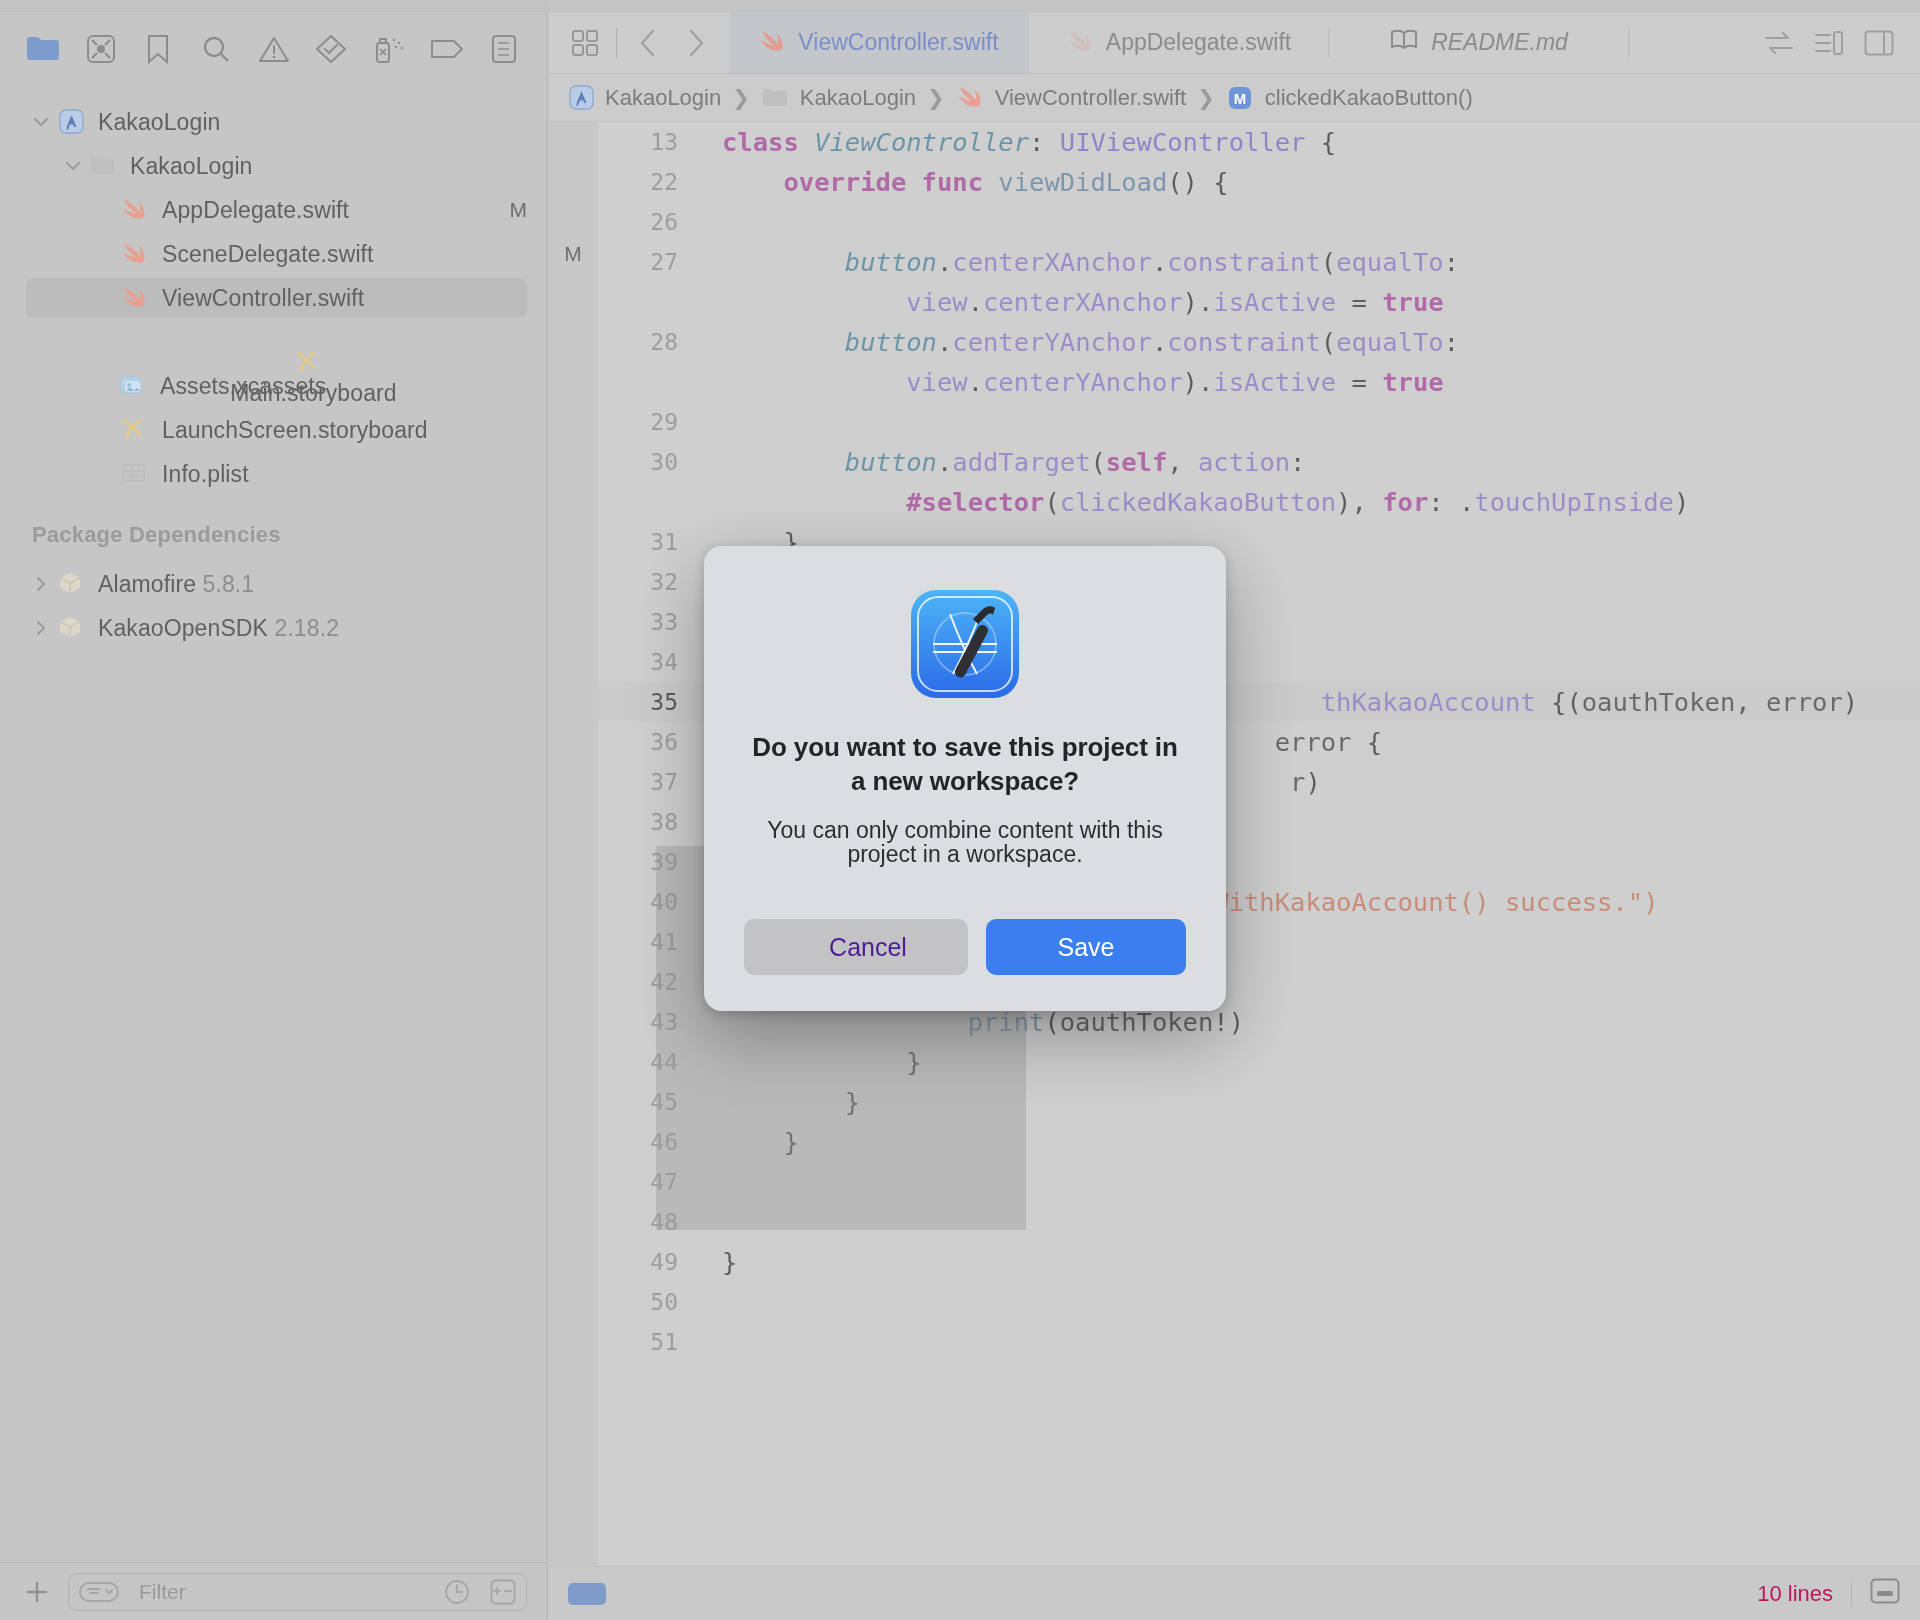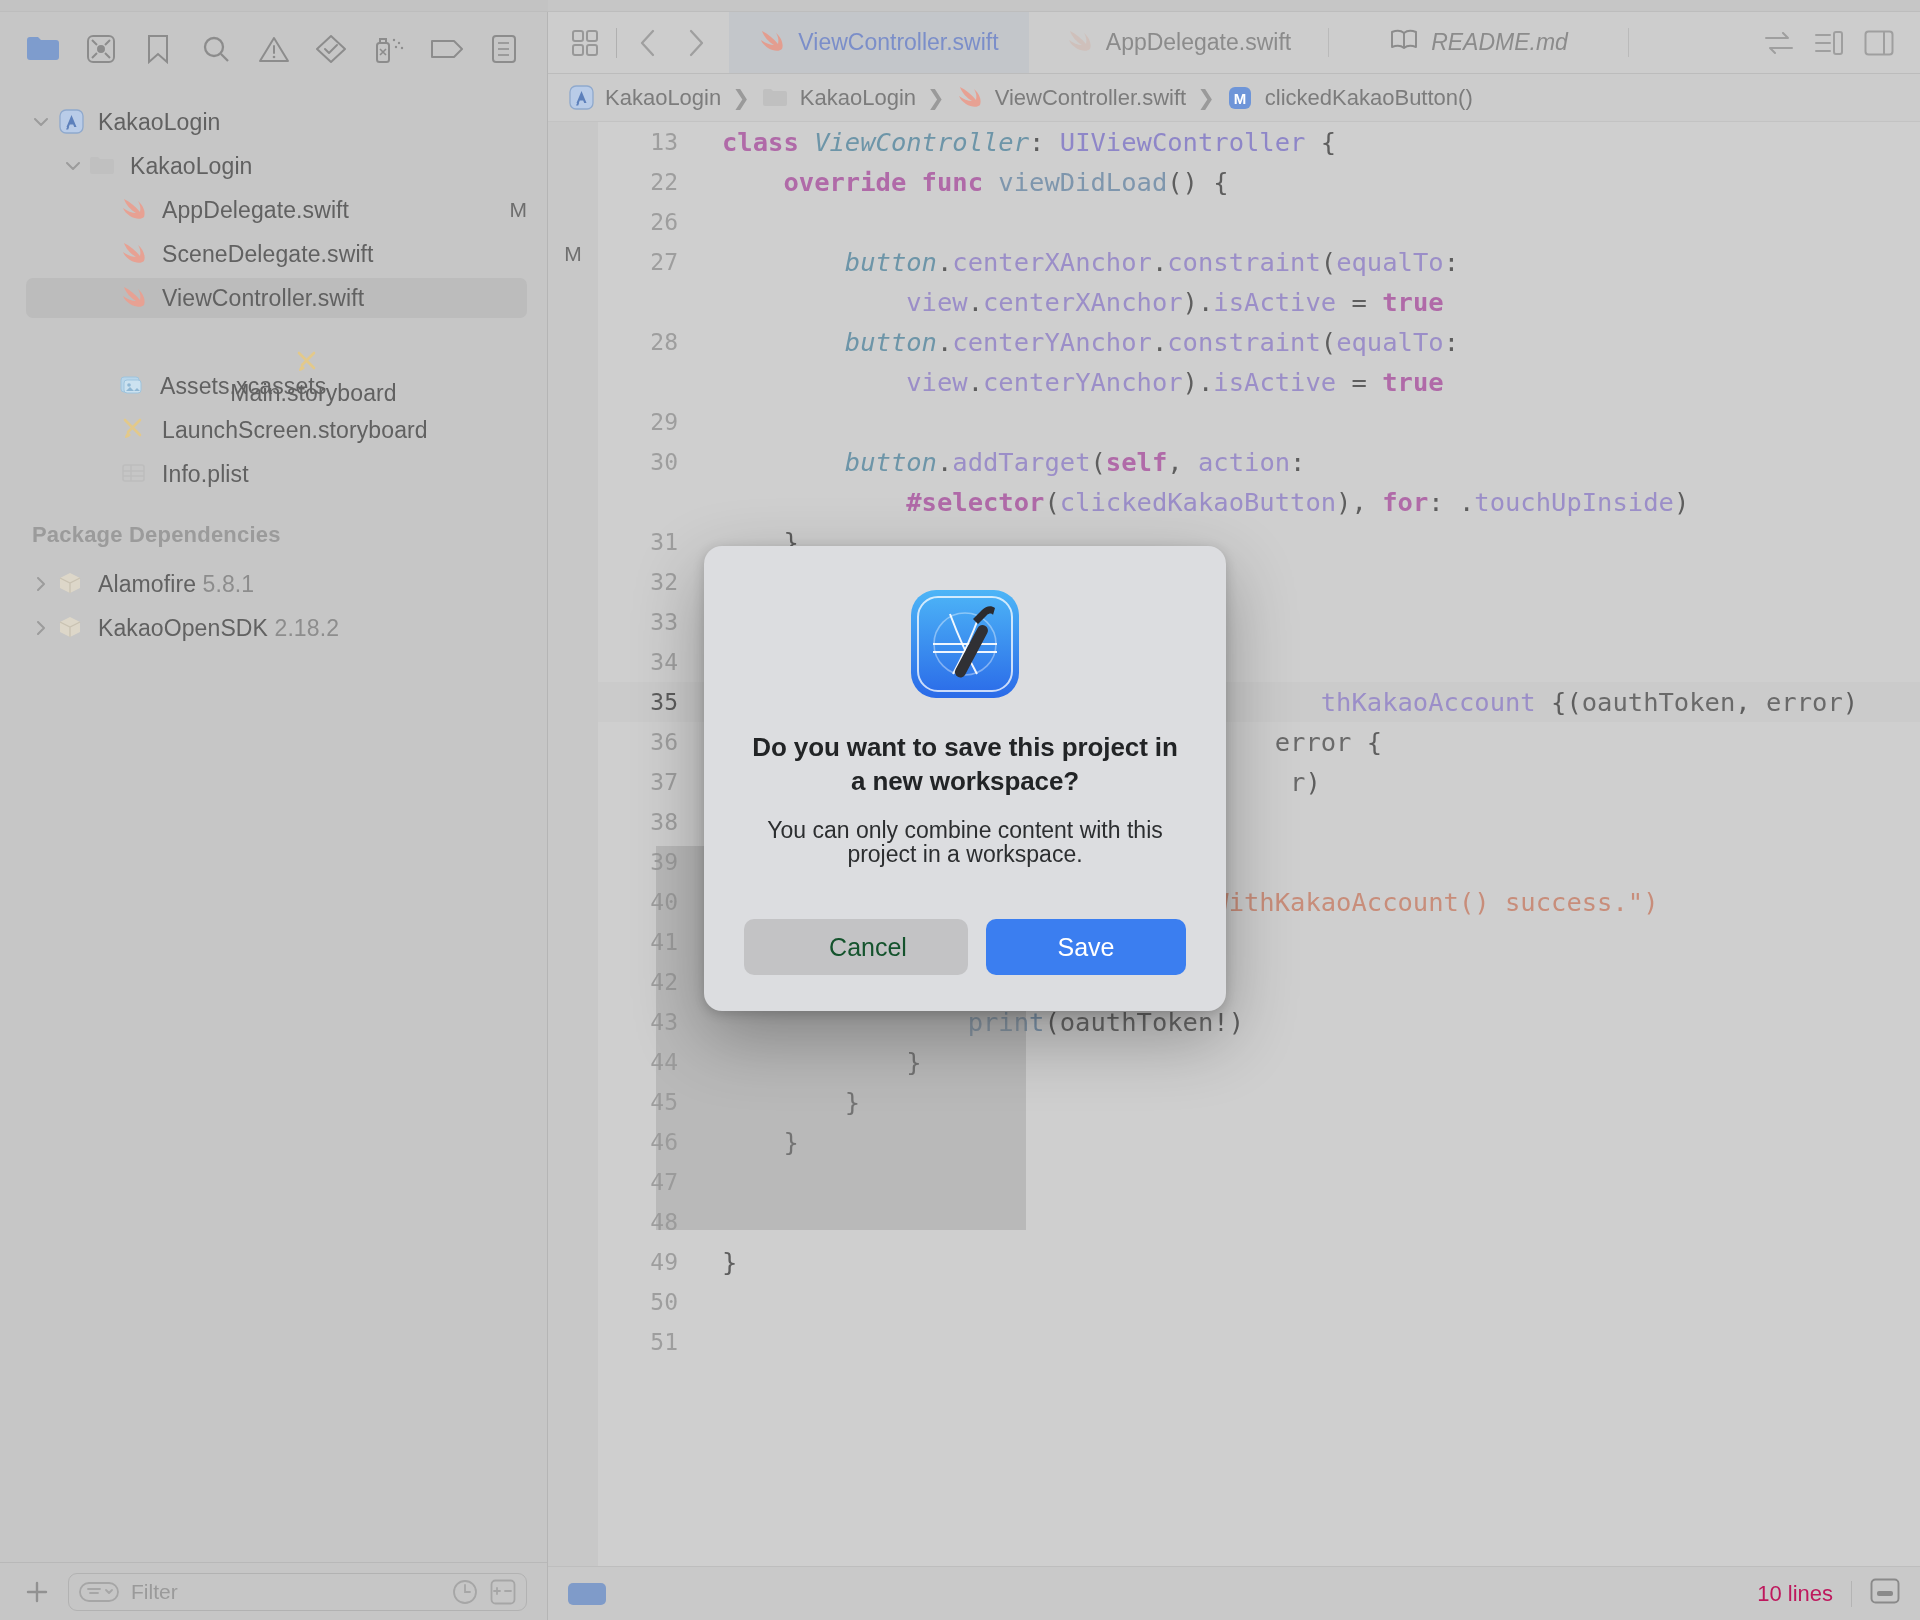--- a/index.html
+++ b/index.html
@@ -89,21 +89,21 @@
   #nav-filter {
     height: 58px; flex: 0 0 58px;
     background: #c6c6c6;
     border-top: 1px solid #b8b8b8;
     display: flex; align-items: center; gap: 14px;
     padding: 0 20px;
   }
   .plus-btn { width: 34px; height: 34px; display:flex; align-items:center; justify-content:center; opacity:.6; }
   .filter-field {
     flex: 1; height: 38px; border: 1px solid #b2b2b2; border-radius: 9px;
-    display: flex; align-items: center; gap: 12px; padding: 0 10px;
+    display: flex; align-items: center; gap: 20px; padding: 0 10px;
     background: transparent;
     justify-content: flex-end;
   }
   .filter-field .ph { font-size: 21px; color: #9a9a9a; flex:1; }
   .filter-field .ico { opacity:.55; display:flex; align-items:center; }
 
   
   #editor-side { flex: 1; display: flex; flex-direction: column; min-width: 0; background: #cbcbcb; }
 
   #tabbar {
@@ -204,21 +204,21 @@
   }
   #dlg-buttons {
     margin-top: auto; display: flex; gap: 18px; width: 100%;
   }
   .dbtn {
     flex: 1; height: 56px; border-radius: 10px;
     display: flex; align-items: center; justify-content: center;
     font-size: 25px; border: none; cursor: default;
     font-family: "Liberation Sans", sans-serif;
   }
-  .dbtn.secondary { background: #c3c3c5; color: #14532d; padding-left: 24px; }
+  .dbtn.secondary { background: #c3c3c5; color: #4c1d95; padding-left: 24px; }
   .dbtn.primary { background: #3b7ef0; color: #ffffff; }
 </style>
 </head>
 <body>
 
 <div id="window">
 
   <div class="top-strip">
     <div class="left"></div>
     <div class="right"></div>

